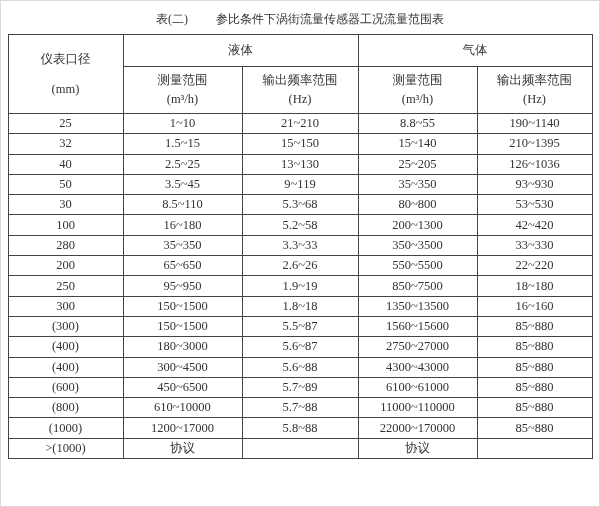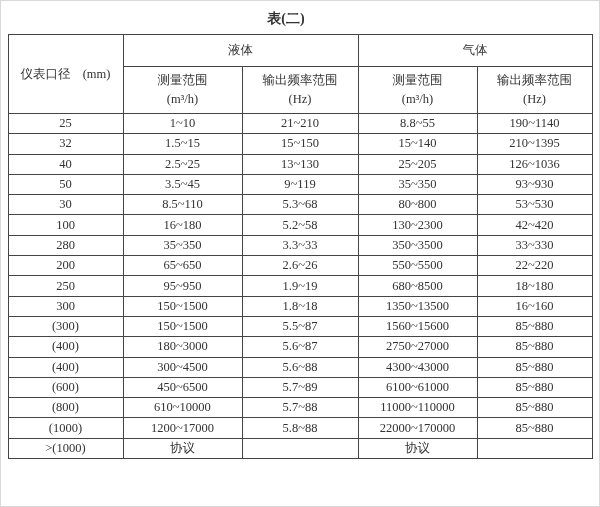--- a/index.html
+++ b/index.html
@@ -8,23 +8,22 @@
     width: 600px; height: 507px;
     background: #ffffff;
     border: 1px solid #d9d9d9;
     font-family: "Liberation Serif", "DejaVu Serif", serif;
     color: #333333;
     overflow: hidden;
   }
   .caption {
     height: 33px;
     display: flex; align-items: center; justify-content: center;
-    font-size: 14px;
+    font-size: 12px;
     padding-top: 3px;
-    font-weight: bold;
   }
   .caption .cap-label { margin-right: 28px; }
   table.flow-table {
     width: 584px;
     margin: 0 auto;
     border-collapse: collapse;
     table-layout: fixed;
   }
   table.flow-table th, table.flow-table td {
     border: 1px solid #444444;
@@ -35,37 +34,38 @@
     padding: 0;
     overflow: hidden;
     white-space: nowrap;
   }
   thead tr.group-row th { height: 32px; }
   thead tr.sub-row th { height: 47px; }
   th.diam-head > div { line-height: 1; }
   th.diam-head { height: 81px; }
   .diam-inner {
     height: 100%;
-    display: flex; flex-direction: row;
-    justify-content: space-evenly; align-items: center;
+    display: flex; flex-direction: column;
+    justify-content: space-evenly; 
   }
   .two-line { line-height: 19px; text-align: center; }
   tbody td { height: 20.3px; }
   .note {
     margin: 5px 0 0 10px;
     font-size: 12.5px;
   }
 </style>
 </head>
 <body>
 
 <div class="page">
 
   <div class="caption">
     <span class="cap-label">表(二)</span>
+    <span>参比条件下涡街流量传感器工况流量范围表</span>
   </div>
 
   <table class="flow-table">
     <colgroup>
       <col style="width:115px">
         <col style="width:119px">
         <col style="width:116px">
         <col style="width:119px">
         <col style="width:115px">
     </colgroup>
@@ -132,42 +132,42 @@
         <td>30</td>
         <td>8.5~110</td>
         <td>5.3~68</td>
         <td>80~800</td>
         <td>53~530</td>
       </tr>
       <tr>
         <td>100</td>
         <td>16~180</td>
         <td>5.2~58</td>
-        <td>130~2300</td>
+        <td>200~1300</td>
         <td>42~420</td>
       </tr>
       <tr>
         <td>280</td>
         <td>35~350</td>
         <td>3.3~33</td>
         <td>350~3500</td>
         <td>33~330</td>
       </tr>
       <tr>
         <td>200</td>
         <td>65~650</td>
         <td>2.6~26</td>
         <td>550~5500</td>
         <td>22~220</td>
       </tr>
       <tr>
         <td>250</td>
         <td>95~950</td>
         <td>1.9~19</td>
-        <td>680~8500</td>
+        <td>850~7500</td>
         <td>18~180</td>
       </tr>
       <tr>
         <td>300</td>
         <td>150~1500</td>
         <td>1.8~18</td>
         <td>1350~13500</td>
         <td>16~160</td>
       </tr>
       <tr>

